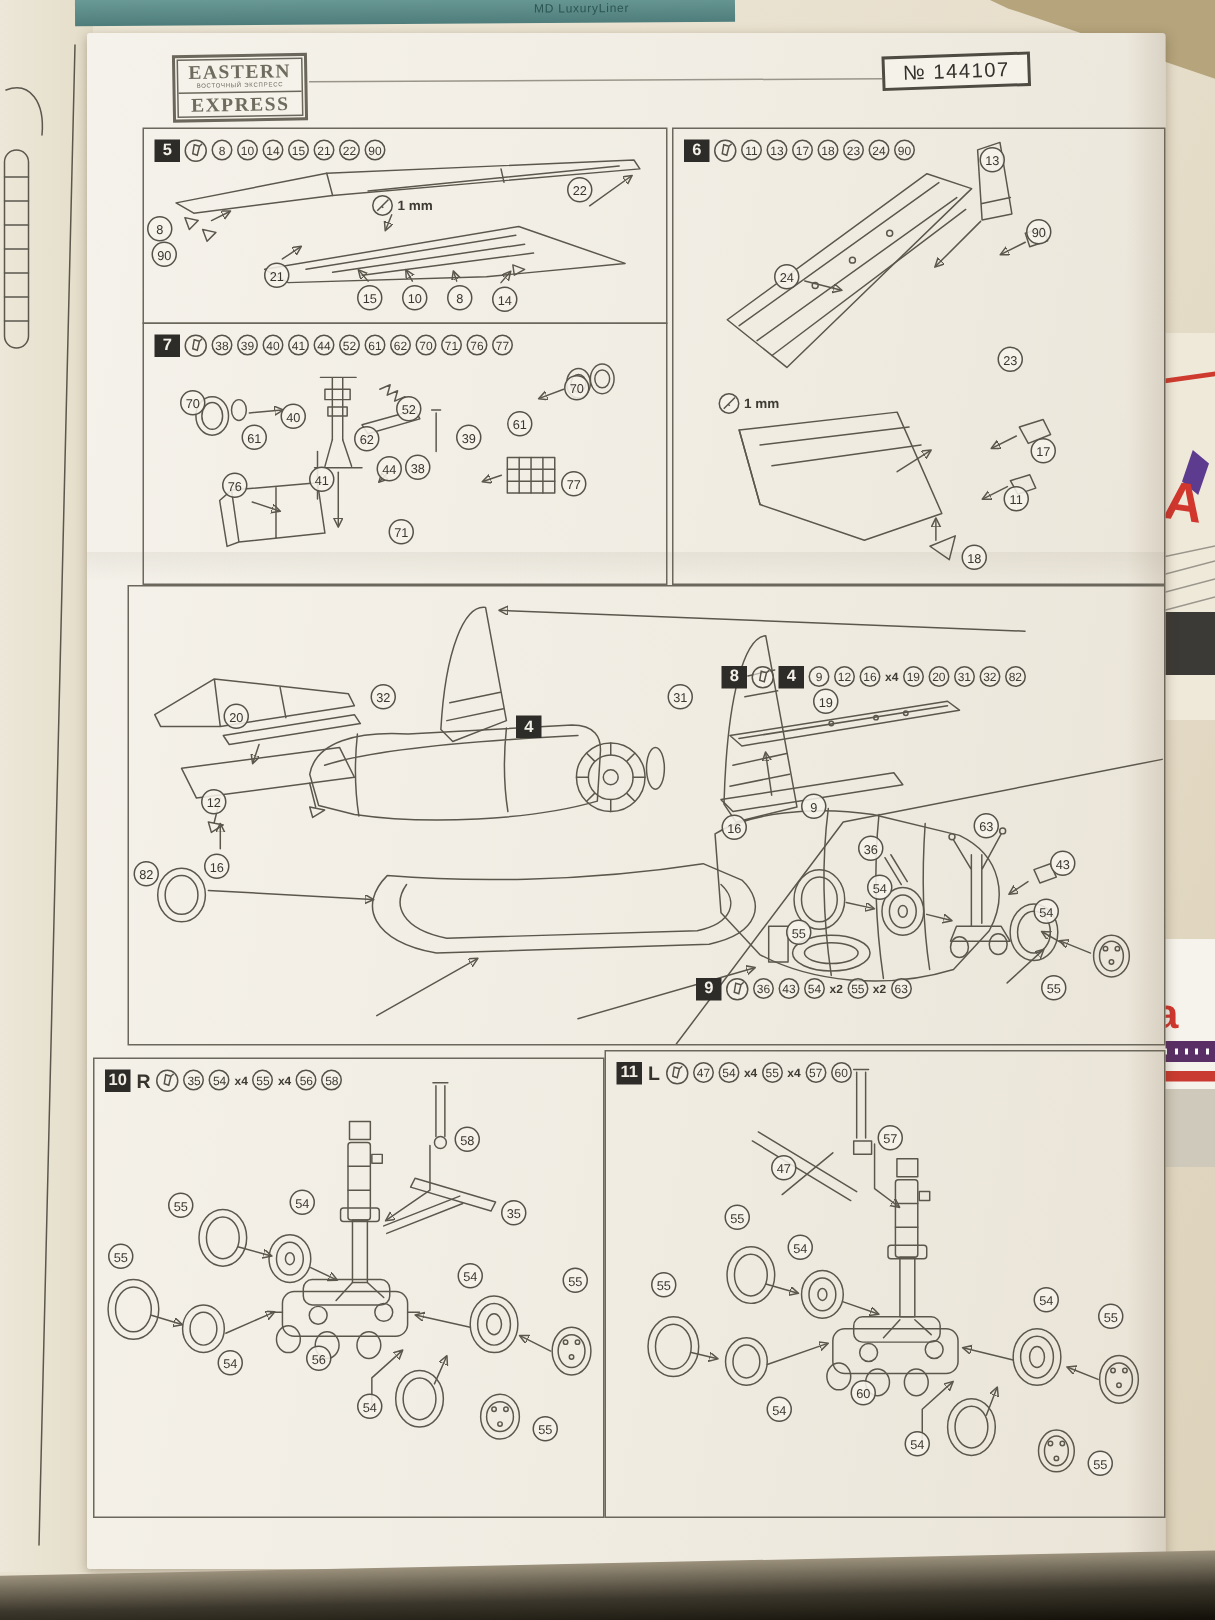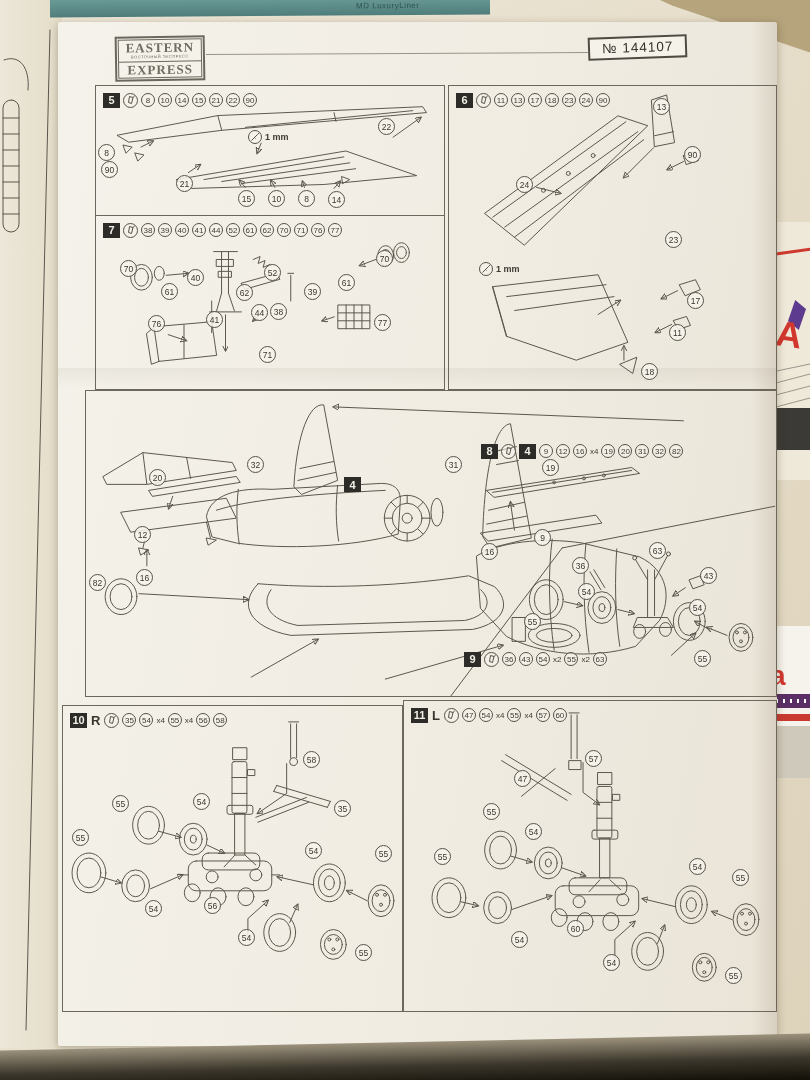--- a/index.html
+++ b/index.html
@@ -36,21 +36,21 @@
   .panel{position:absolute;border:1px solid #6b675c;}
   .art{position:absolute;left:0;top:0;width:100%;height:100%;}
   .art path,.art line,.art ellipse,.art circle,.art rect,.art polyline{fill:none;stroke:#5b574d;stroke-width:1;stroke-linecap:round;stroke-linejoin:round;}
   .hdr{position:absolute;left:7px;top:6px;display:flex;align-items:center;gap:3px;height:16px;z-index:3;}
   .stepbox{display:inline-flex;align-items:center;justify-content:center;min-width:17px;height:15px;
     background:#2e2c28;color:#f2efe7;font-size:11px;font-weight:bold;padding:0 2px;}
   .ltr{font-size:13px;font-weight:bold;color:#37342e;margin:0 1px;}
   .plist{display:inline-flex;align-items:center;gap:3px;}
   .pc{display:inline-flex;align-items:center;justify-content:center;width:14px;height:14px;border:1px solid #55524a;
     border-radius:50%;font-size:8px;color:#3e3b34;background:rgba(246,243,235,.6);}
-  .mult{font-size:8px;font-weight:normal;color:#3e3b34;}
+  .mult{font-size:8px;font-weight:bold;color:#3e3b34;}
   .glue{display:inline-flex;align-items:center;justify-content:center;width:15px;height:15px;border:1px solid #55524a;border-radius:50%;background:rgba(246,243,235,.6);}
   .co{position:absolute;display:flex;align-items:center;justify-content:center;width:17px;height:17px;
     border:1px solid #55524a;border-radius:50%;font-size:8.5px;color:#3a3731;background:rgba(246,243,235,.88);z-index:2;}
   .note{position:absolute;display:flex;align-items:center;gap:3px;font-size:9px;font-weight:bold;color:#3e3b34;z-index:2;justify-content:center;}
   .drill{display:inline-flex;align-items:center;justify-content:center;width:14px;height:14px;border:1px solid #55524a;border-radius:50%;background:rgba(246,243,235,.6);}
   .logo{position:absolute;left:57px;top:14px;width:90px;border:2px solid #6b675c;padding:1px;background:rgba(246,243,235,.5);transform:rotate(-1deg);}
   .logo-in{border:1px solid #6b675c;text-align:center;padding:1px 0;}
   .logo-l1{font-family:"Liberation Serif",serif;font-size:13px;font-weight:bold;color:#6f6b5f;letter-spacing:1px;line-height:13px;}
   .logo-l2{font-size:4px;color:#6f6b5f;line-height:6px;letter-spacing:.5px;}
   .logo-l3{font-family:"Liberation Serif",serif;font-size:13px;font-weight:bold;color:#6f6b5f;letter-spacing:1px;line-height:13px;border-top:1px solid #6b675c;margin-top:1px;padding-top:1px;}

